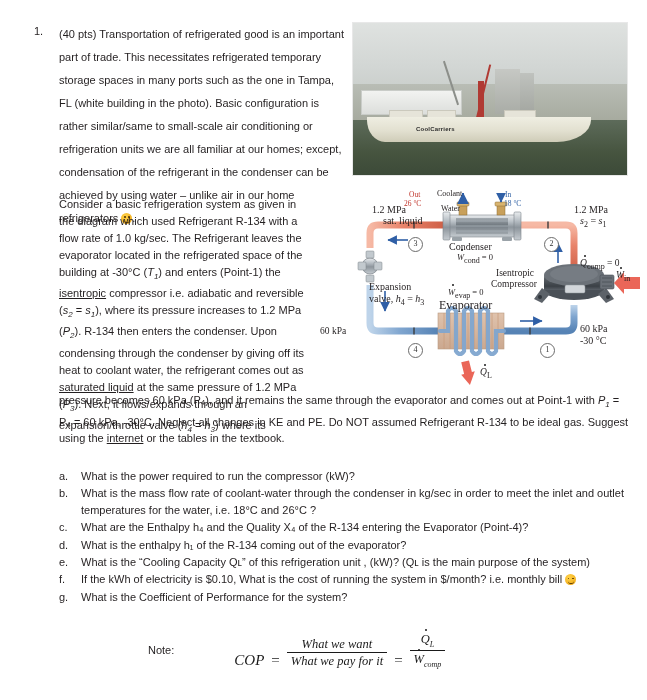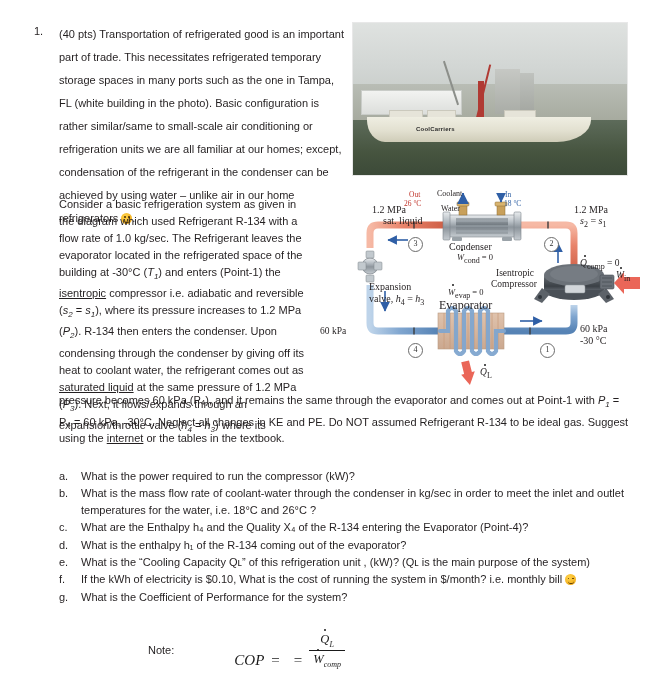--- a/index.html
+++ b/index.html
@@ -534,20 +534,24 @@
       <span class="qlet">g.</span>
       <span class="qtxt">What is the Coefficient of Performance for the system?</span>
     </div>
   </div>
 
   <div class="note-wrap">
     <div class="note-label">Note:</div>
     <div class="cop">
       <span>COP</span>
       <span class="eq">=</span>
+      <span class="frac">
+        <span class="num">What we want</span>
+        <span class="den">What we pay for it</span>
+      </span>
       <span class="eq">=</span>
       <span class="frac small">
         <span class="num"><span class="dotq">Q</span><sub class="s">L</sub></span>
         <span class="den"><span class="dotq">W</span><sub class="s">comp</sub></span>
       </span>
     </div>
   </div>
 
 </div>
 

